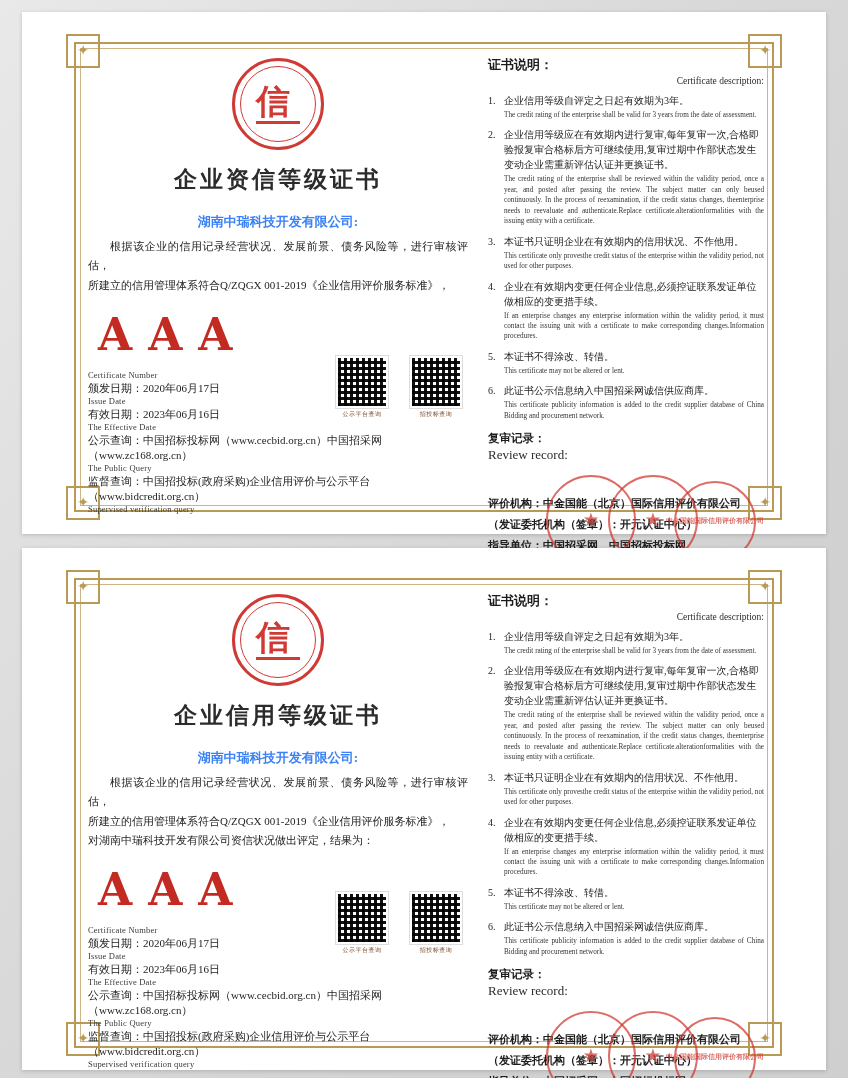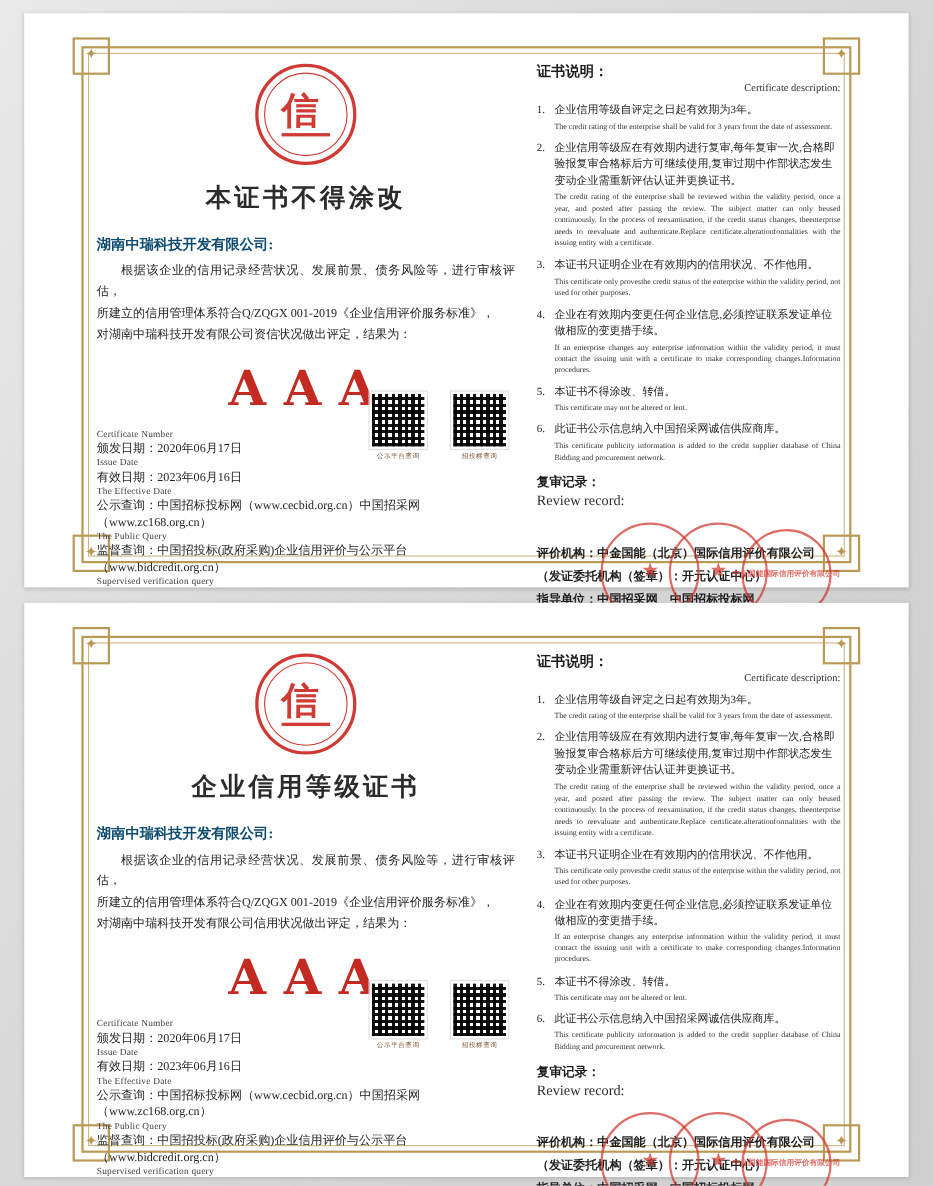--- a/index.html
+++ b/index.html
@@ -80,31 +80,32 @@
     position:relative;z-index:2;
   }
   .cert-title{
     text-align:center;
     font-size:23px;font-weight:bold;color:#2b2b2b;
     letter-spacing:3px;
     margin-top:14px;
     font-family:"DejaVu Sans", sans-serif;
   }
   .company{
-    font-size:13px;font-weight:bold;color:#0c4a6e;
+    font-size:13px;font-weight:bold;color:#3b82f6;
     margin-top:18px;
+    text-align:center;
   }
   .para{
     font-size:11px;color:#232323;line-height:1.75;
     margin-top:6px;text-align:justify;
   }
   .para p{margin:0;}
   .indent{text-indent:22px;}
   .grade{
-    text-align:center;color:#c32a22;
+    text-align:left;color:#c32a22;
     font-size:44px;font-weight:bold;letter-spacing:16px;
     font-family:"DejaVu Serif", serif;
     margin:14px 0 10px 10px;
   }
   .fields{margin-top:4px;}
   .field{margin-bottom:1px;}
   .field .cn{font-size:11px;color:#1d1d1d;}
   .field .en{font-size:8.5px;color:#3a3a3a;letter-spacing:.2px;}
   .qr-row{
     position:absolute;right:6px;top:300px;
@@ -173,27 +174,26 @@
     <div class="left">
       <div class="seal-wrap">
         <div class="seal">
           <div>
             <div class="seal-glyph">信</div>
             <div class="seal-bar"></div>
           </div>
         </div>
       </div>
 
-      <div class="cert-title">本证书不得涂改</div>
+      <div class="cert-title">企业资信等级证书</div>
       <div class="company">湖南中瑞科技开发有限公司:</div>
 
       <div class="para">
         <p class="indent">根据该企业的信用记录经营状况、发展前景、债务风险等，进行审核评估，</p>
         <p>所建立的信用管理体系符合Q/ZQGX 001-2019《企业信用评价服务标准》，</p>
-        <p>对湖南中瑞科技开发有限公司资信状况做出评定，结果为：</p>
       </div>
 
       <div class="grade">AAA</div>
 
       <div class="fields">
         <div class="field">
           <div class="en">Certificate Number</div>
         </div>
         <div class="field">
           <div class="cn">颁发日期：2020年06月17日</div>
@@ -314,21 +314,21 @@
           </div>
         </div>
       </div>
 
       <div class="cert-title">企业信用等级证书</div>
       <div class="company">湖南中瑞科技开发有限公司:</div>
 
       <div class="para">
         <p class="indent">根据该企业的信用记录经营状况、发展前景、债务风险等，进行审核评估，</p>
         <p>所建立的信用管理体系符合Q/ZQGX 001-2019《企业信用评价服务标准》，</p>
-        <p>对湖南中瑞科技开发有限公司信用状况做出评定，结果为：</p>
+        <p>对湖南中瑞科技开发有限公司资信状况做出评定，结果为：</p>
       </div>
 
       <div class="grade">AAA</div>
 
       <div class="fields">
         <div class="field">
           <div class="en">Certificate Number</div>
         </div>
         <div class="field">
           <div class="cn">颁发日期：2020年06月17日</div>

